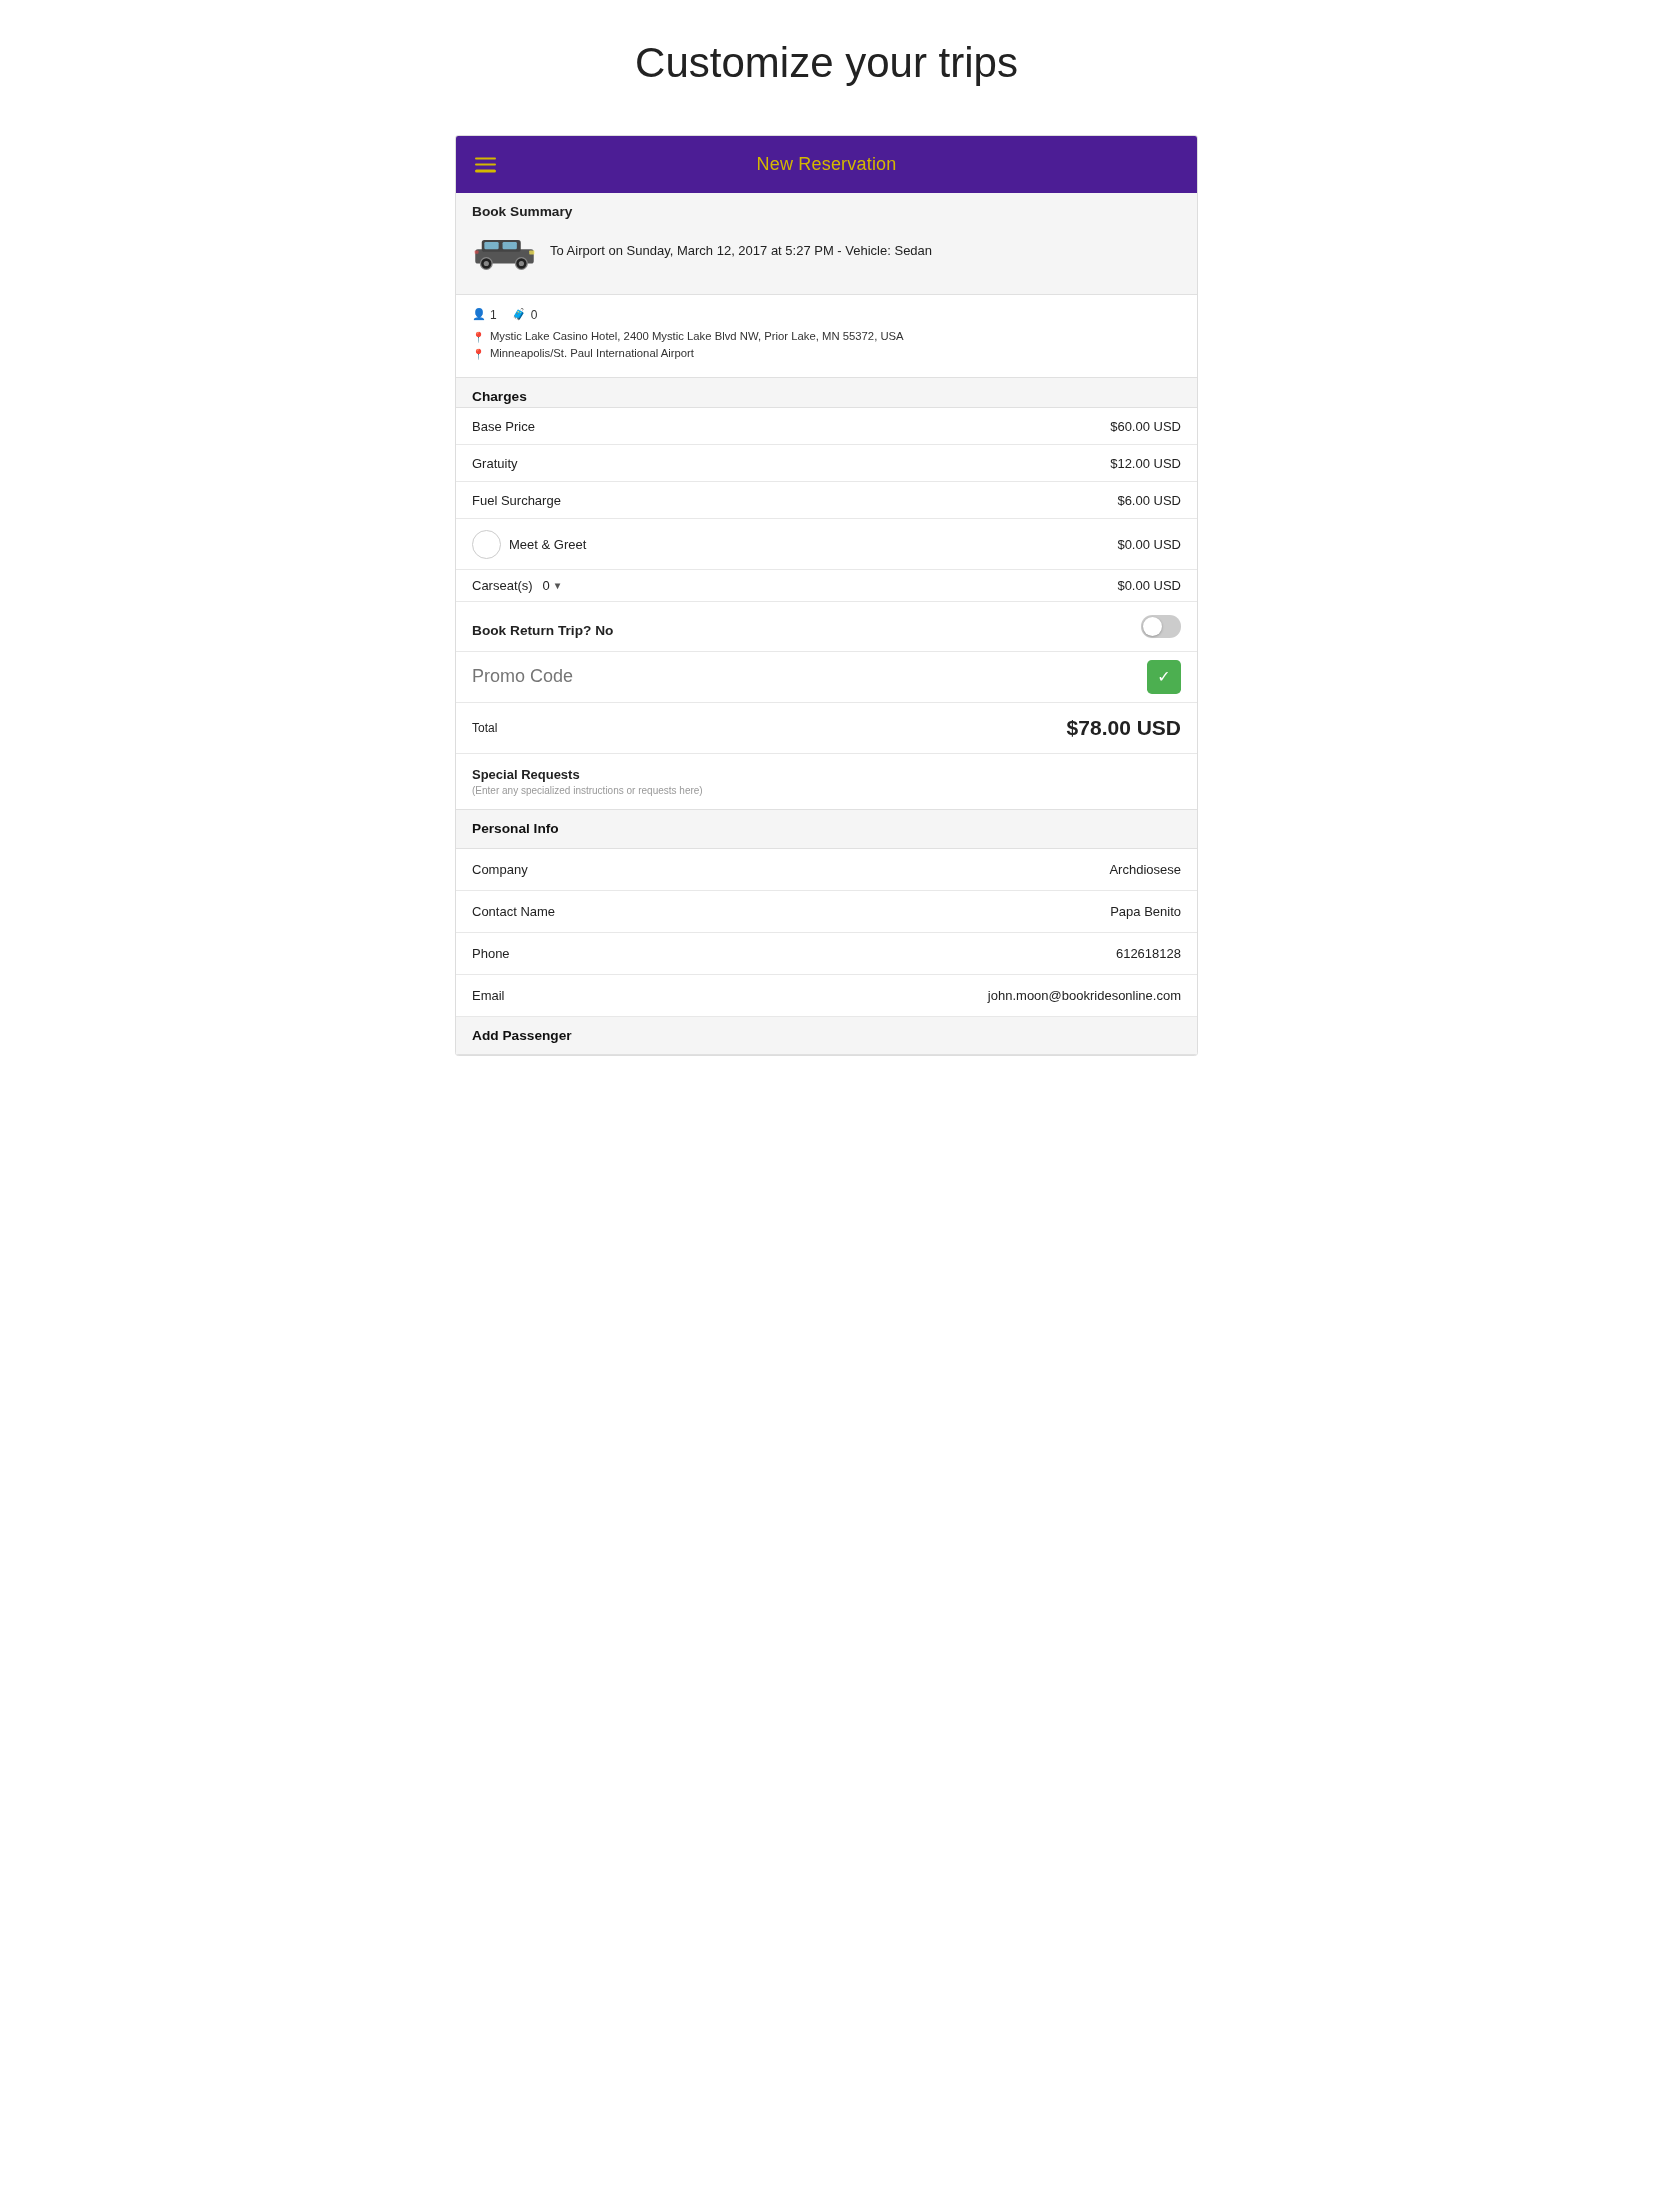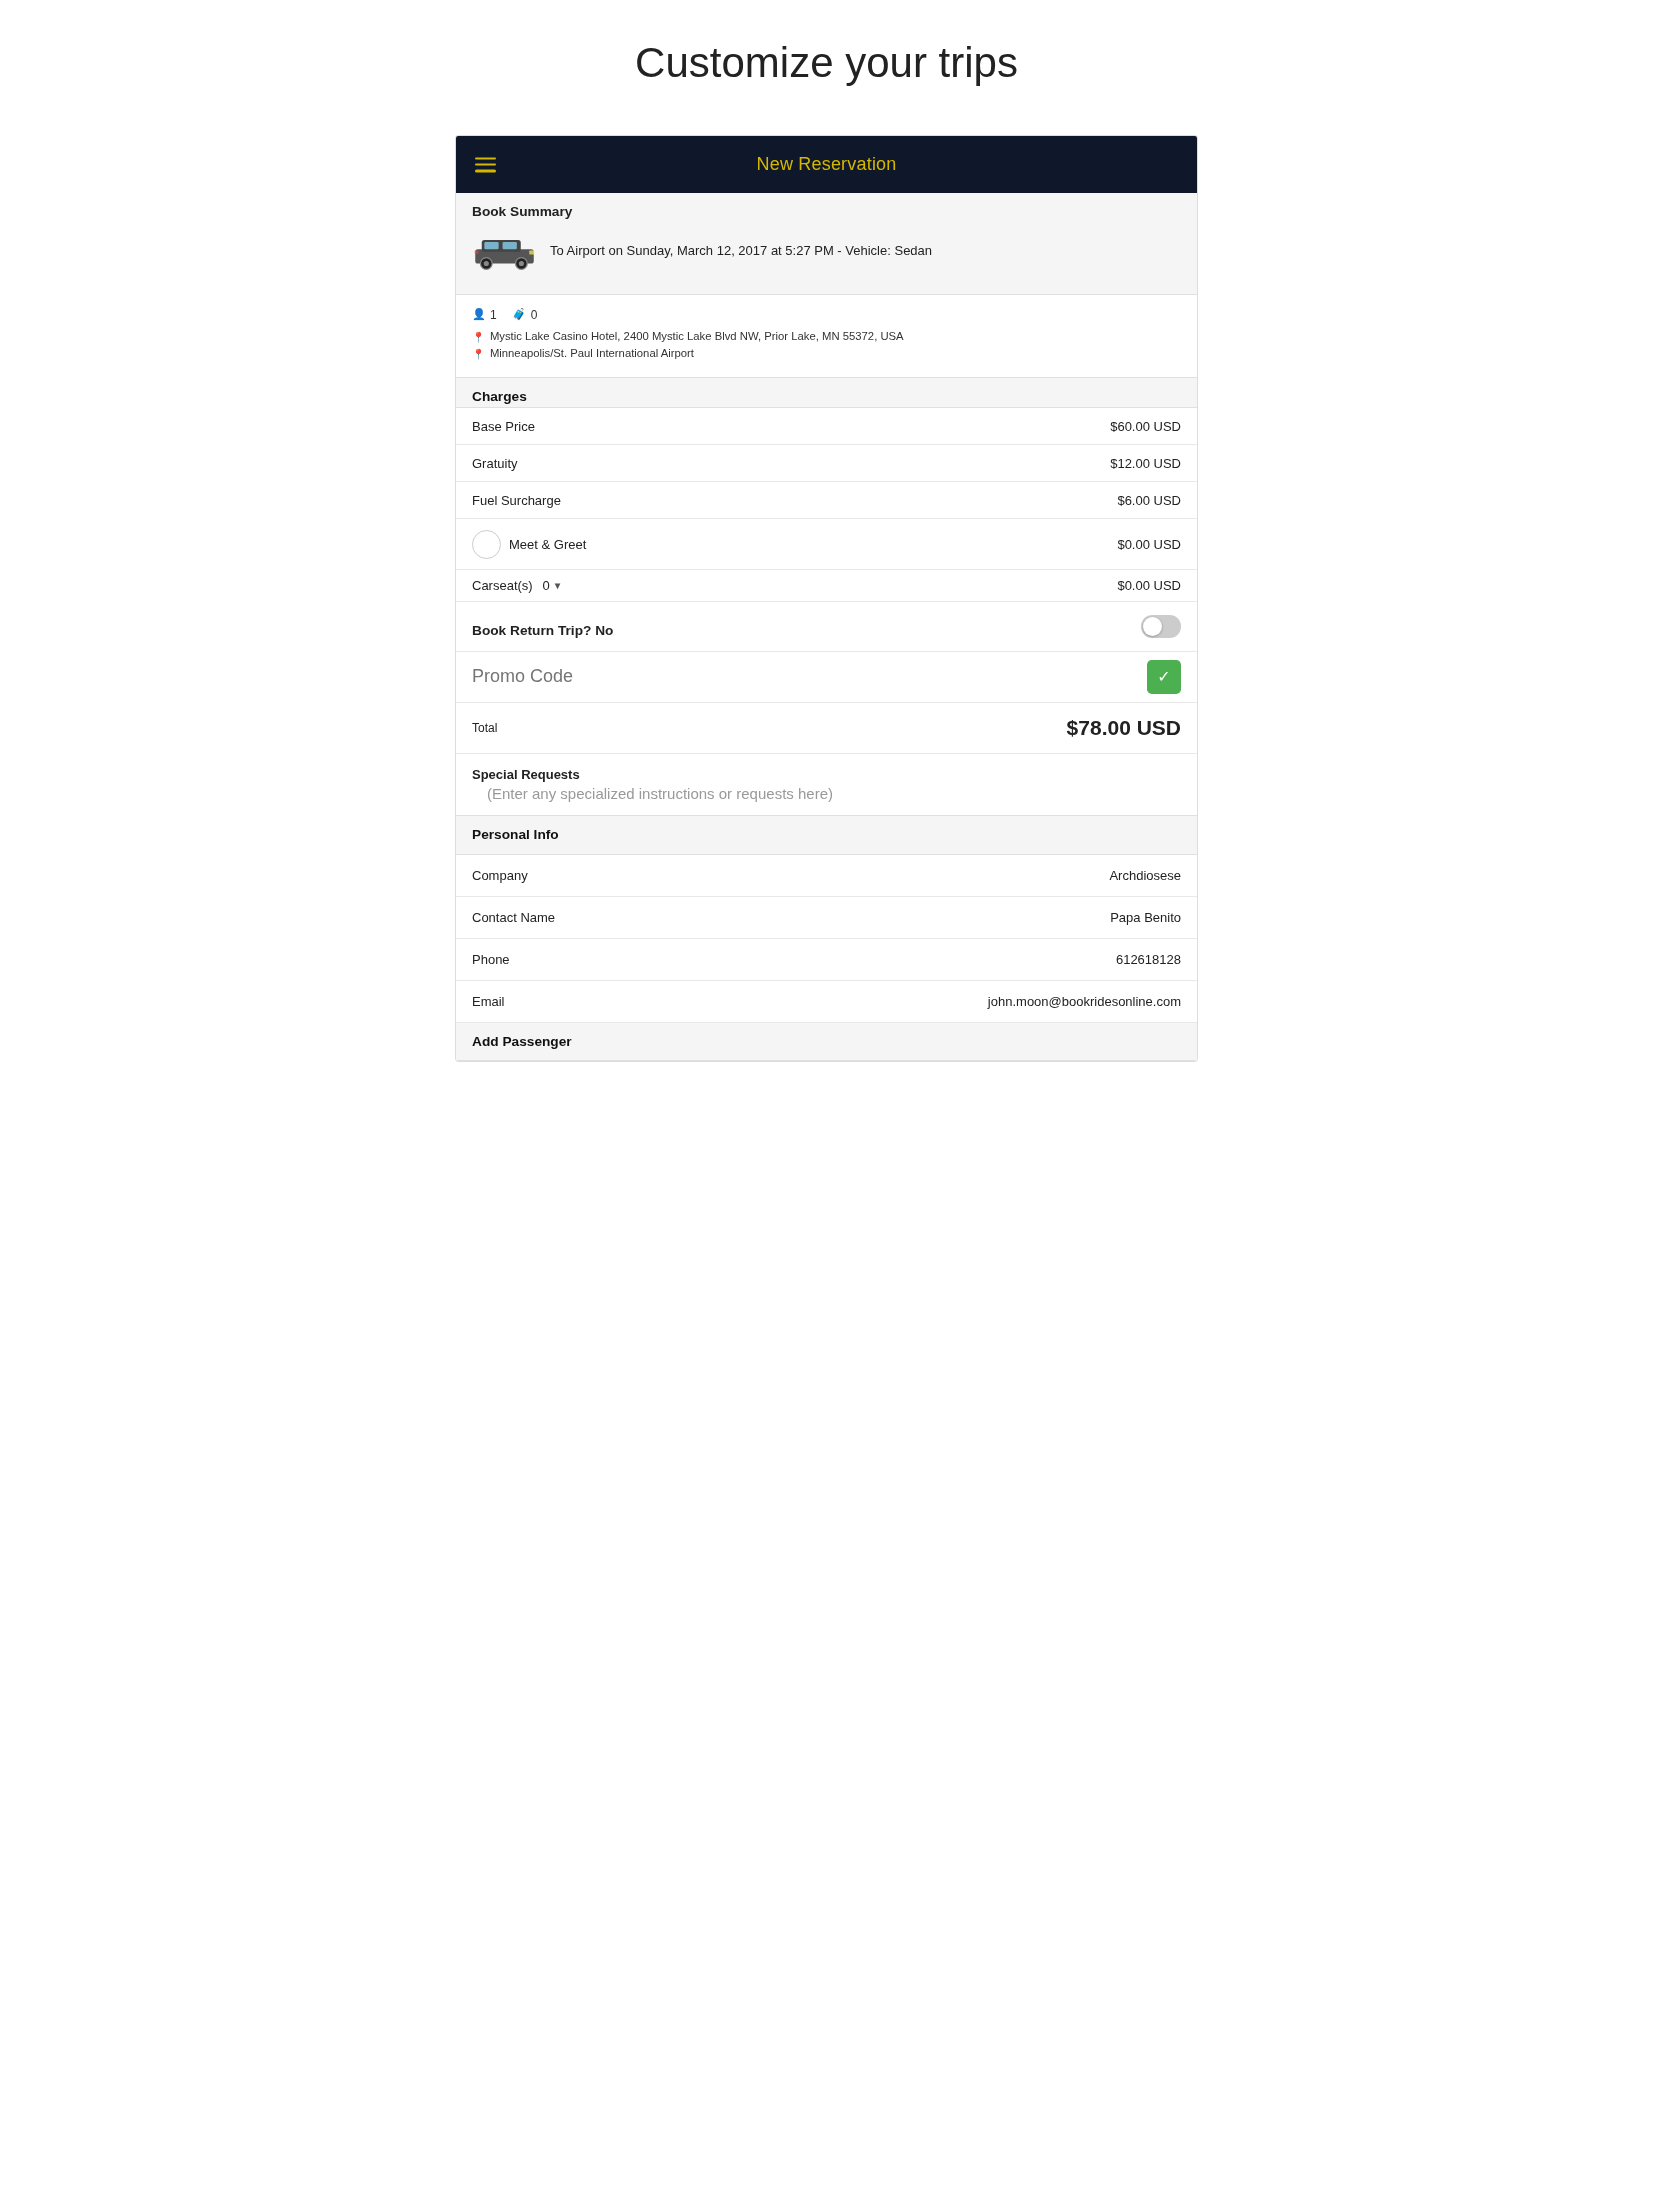--- a/index.html
+++ b/index.html
@@ -22,21 +22,21 @@
 
     .app-container {
       border: 0.8px solid #ddd;
       border-radius: 3.2px;
       overflow: hidden;
       margin: 0 16px 32px;
     }
 
     
     .app-header {
-      background: #0f172a;
+      background: #4c1d95;
       display: flex;
       align-items: center;
       justify-content: center;
       padding: 16px 19.4px;
       position: relative;
       min-height: 57px;
     }
     .hamburger-icon {
       position: absolute;
       left: 19.4px;
@@ -252,21 +252,21 @@
     .total-label { font-size: 12px; font-weight: 400; }
     .total-value { font-size: 21px; font-weight: 700; }
 
     
     .special-requests-section {
       background: #fff;
       border-bottom: 0.8px solid #e0e0e0;
       padding: 13px 16px;
     }
     .special-requests-title { font-size: 13px; font-weight: 600; margin-bottom: 3.2px; }
-    .special-requests-placeholder { font-size: 15px; color: #999; margin-left: 15px; }
+    .special-requests-placeholder { font-size: 10px; color: #999; }
 
     
     .personal-info-header {
       background: #f5f5f5;
       border-bottom: 0.8px solid #e0e0e0;
       padding: 11.3px 16px;
     }
     .info-row {
       display: flex;
       align-items: center;

